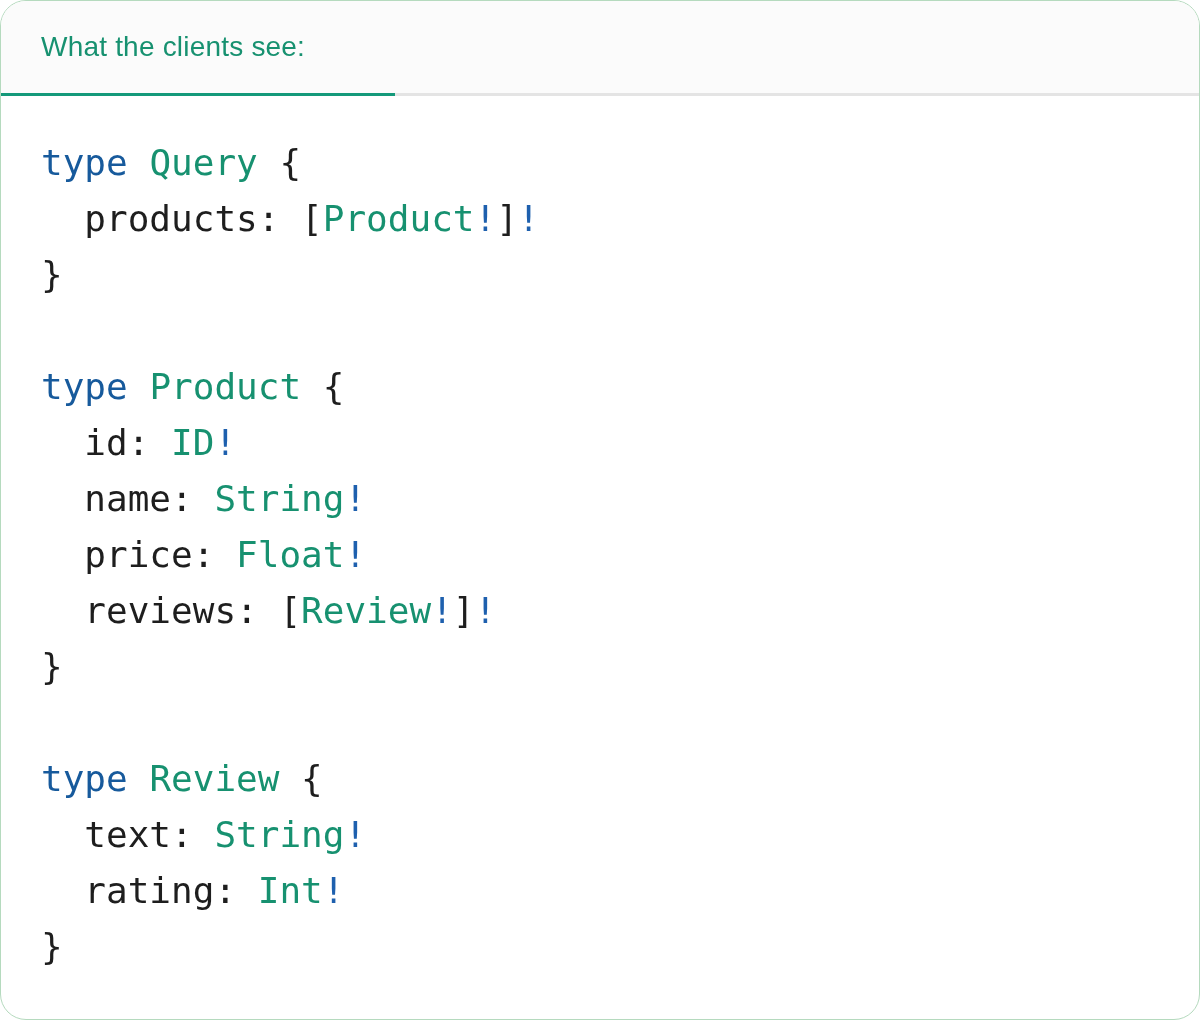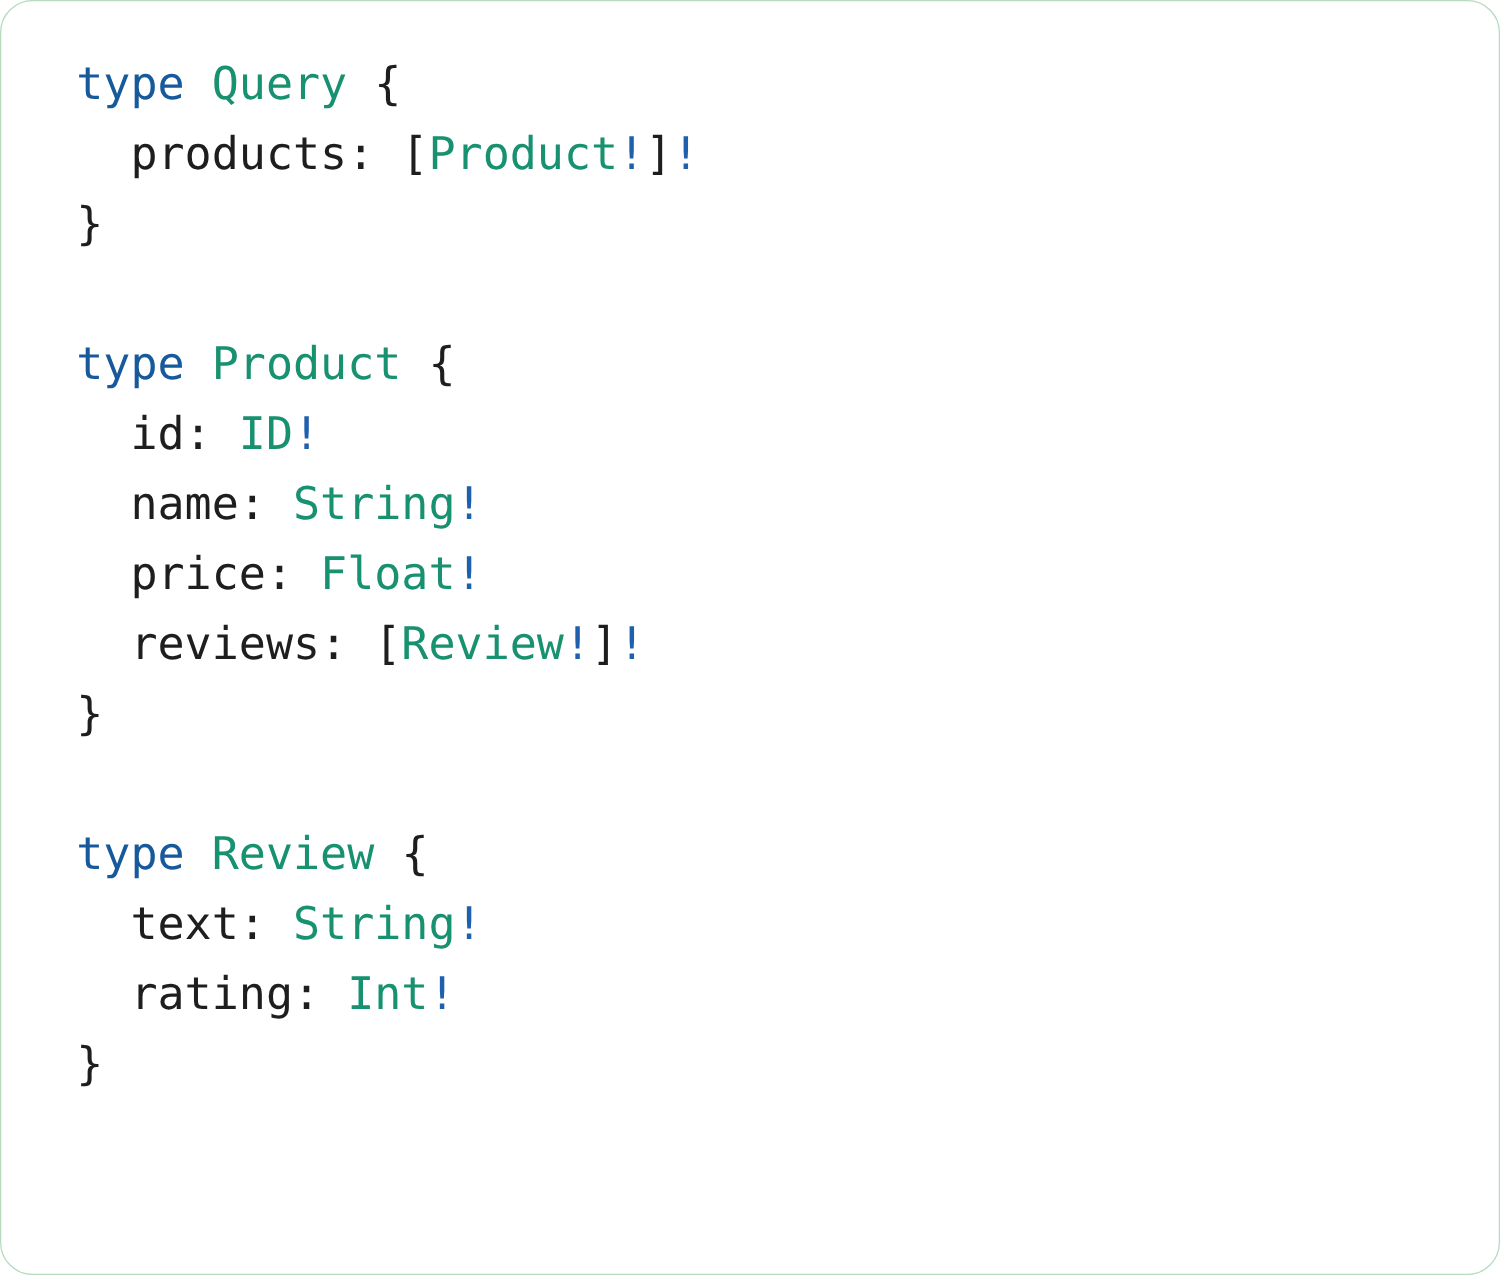--- a/index.html
+++ b/index.html
@@ -55,31 +55,37 @@
   .tab-indicator {
     position: absolute;
     left: 0;
     bottom: -3px;
     width: 394px;
     height: 3px;
     background: var(--tab-underline);
   }
   .code {
     margin: 0;
-    padding: 39px 30px 0 60px;
+    padding: 39px 30px 0 40px;
     font-family: "DejaVu Sans Mono", "Liberation Mono", monospace;
     font-size: 36px;
     line-height: 56px;
     color: var(--ink);
     white-space: pre;
   }
   .code-line { min-height: 56px; }
   .tok-kw   { color: var(--keyword-blue); }
   .tok-ty   { color: var(--accent-teal); }
   .tok-bang { color: var(--bang-blue); }
   .tok-pl   { color: var(--ink); }
 </style>
 </head>
 <body>
 
 <div class="card">
+  <div class="tabbar">
+    <div class="tab">
+      <span class="tab-label">What the clients see:</span>
+    </div>
+    <div class="tab-indicator"></div>
+  </div>
   <pre class="code"><div class="code-line"><span class="tok-kw">type</span><span class="tok-pl"> </span><span class="tok-ty">Query</span><span class="tok-pl"> {</span></div><div class="code-line"><span class="tok-pl">  products: [</span><span class="tok-ty">Product</span><span class="tok-bang">!</span><span class="tok-pl">]</span><span class="tok-bang">!</span></div><div class="code-line"><span class="tok-pl">}</span></div><div class="code-line"></div><div class="code-line"><span class="tok-kw">type</span><span class="tok-pl"> </span><span class="tok-ty">Product</span><span class="tok-pl"> {</span></div><div class="code-line"><span class="tok-pl">  id: </span><span class="tok-ty">ID</span><span class="tok-bang">!</span></div><div class="code-line"><span class="tok-pl">  name: </span><span class="tok-ty">String</span><span class="tok-bang">!</span></div><div class="code-line"><span class="tok-pl">  price: </span><span class="tok-ty">Float</span><span class="tok-bang">!</span></div><div class="code-line"><span class="tok-pl">  reviews: [</span><span class="tok-ty">Review</span><span class="tok-bang">!</span><span class="tok-pl">]</span><span class="tok-bang">!</span></div><div class="code-line"><span class="tok-pl">}</span></div><div class="code-line"></div><div class="code-line"><span class="tok-kw">type</span><span class="tok-pl"> </span><span class="tok-ty">Review</span><span class="tok-pl"> {</span></div><div class="code-line"><span class="tok-pl">  text: </span><span class="tok-ty">String</span><span class="tok-bang">!</span></div><div class="code-line"><span class="tok-pl">  rating: </span><span class="tok-ty">Int</span><span class="tok-bang">!</span></div><div class="code-line"><span class="tok-pl">}</span></div></pre>
 </div>
 
 </body></html>

